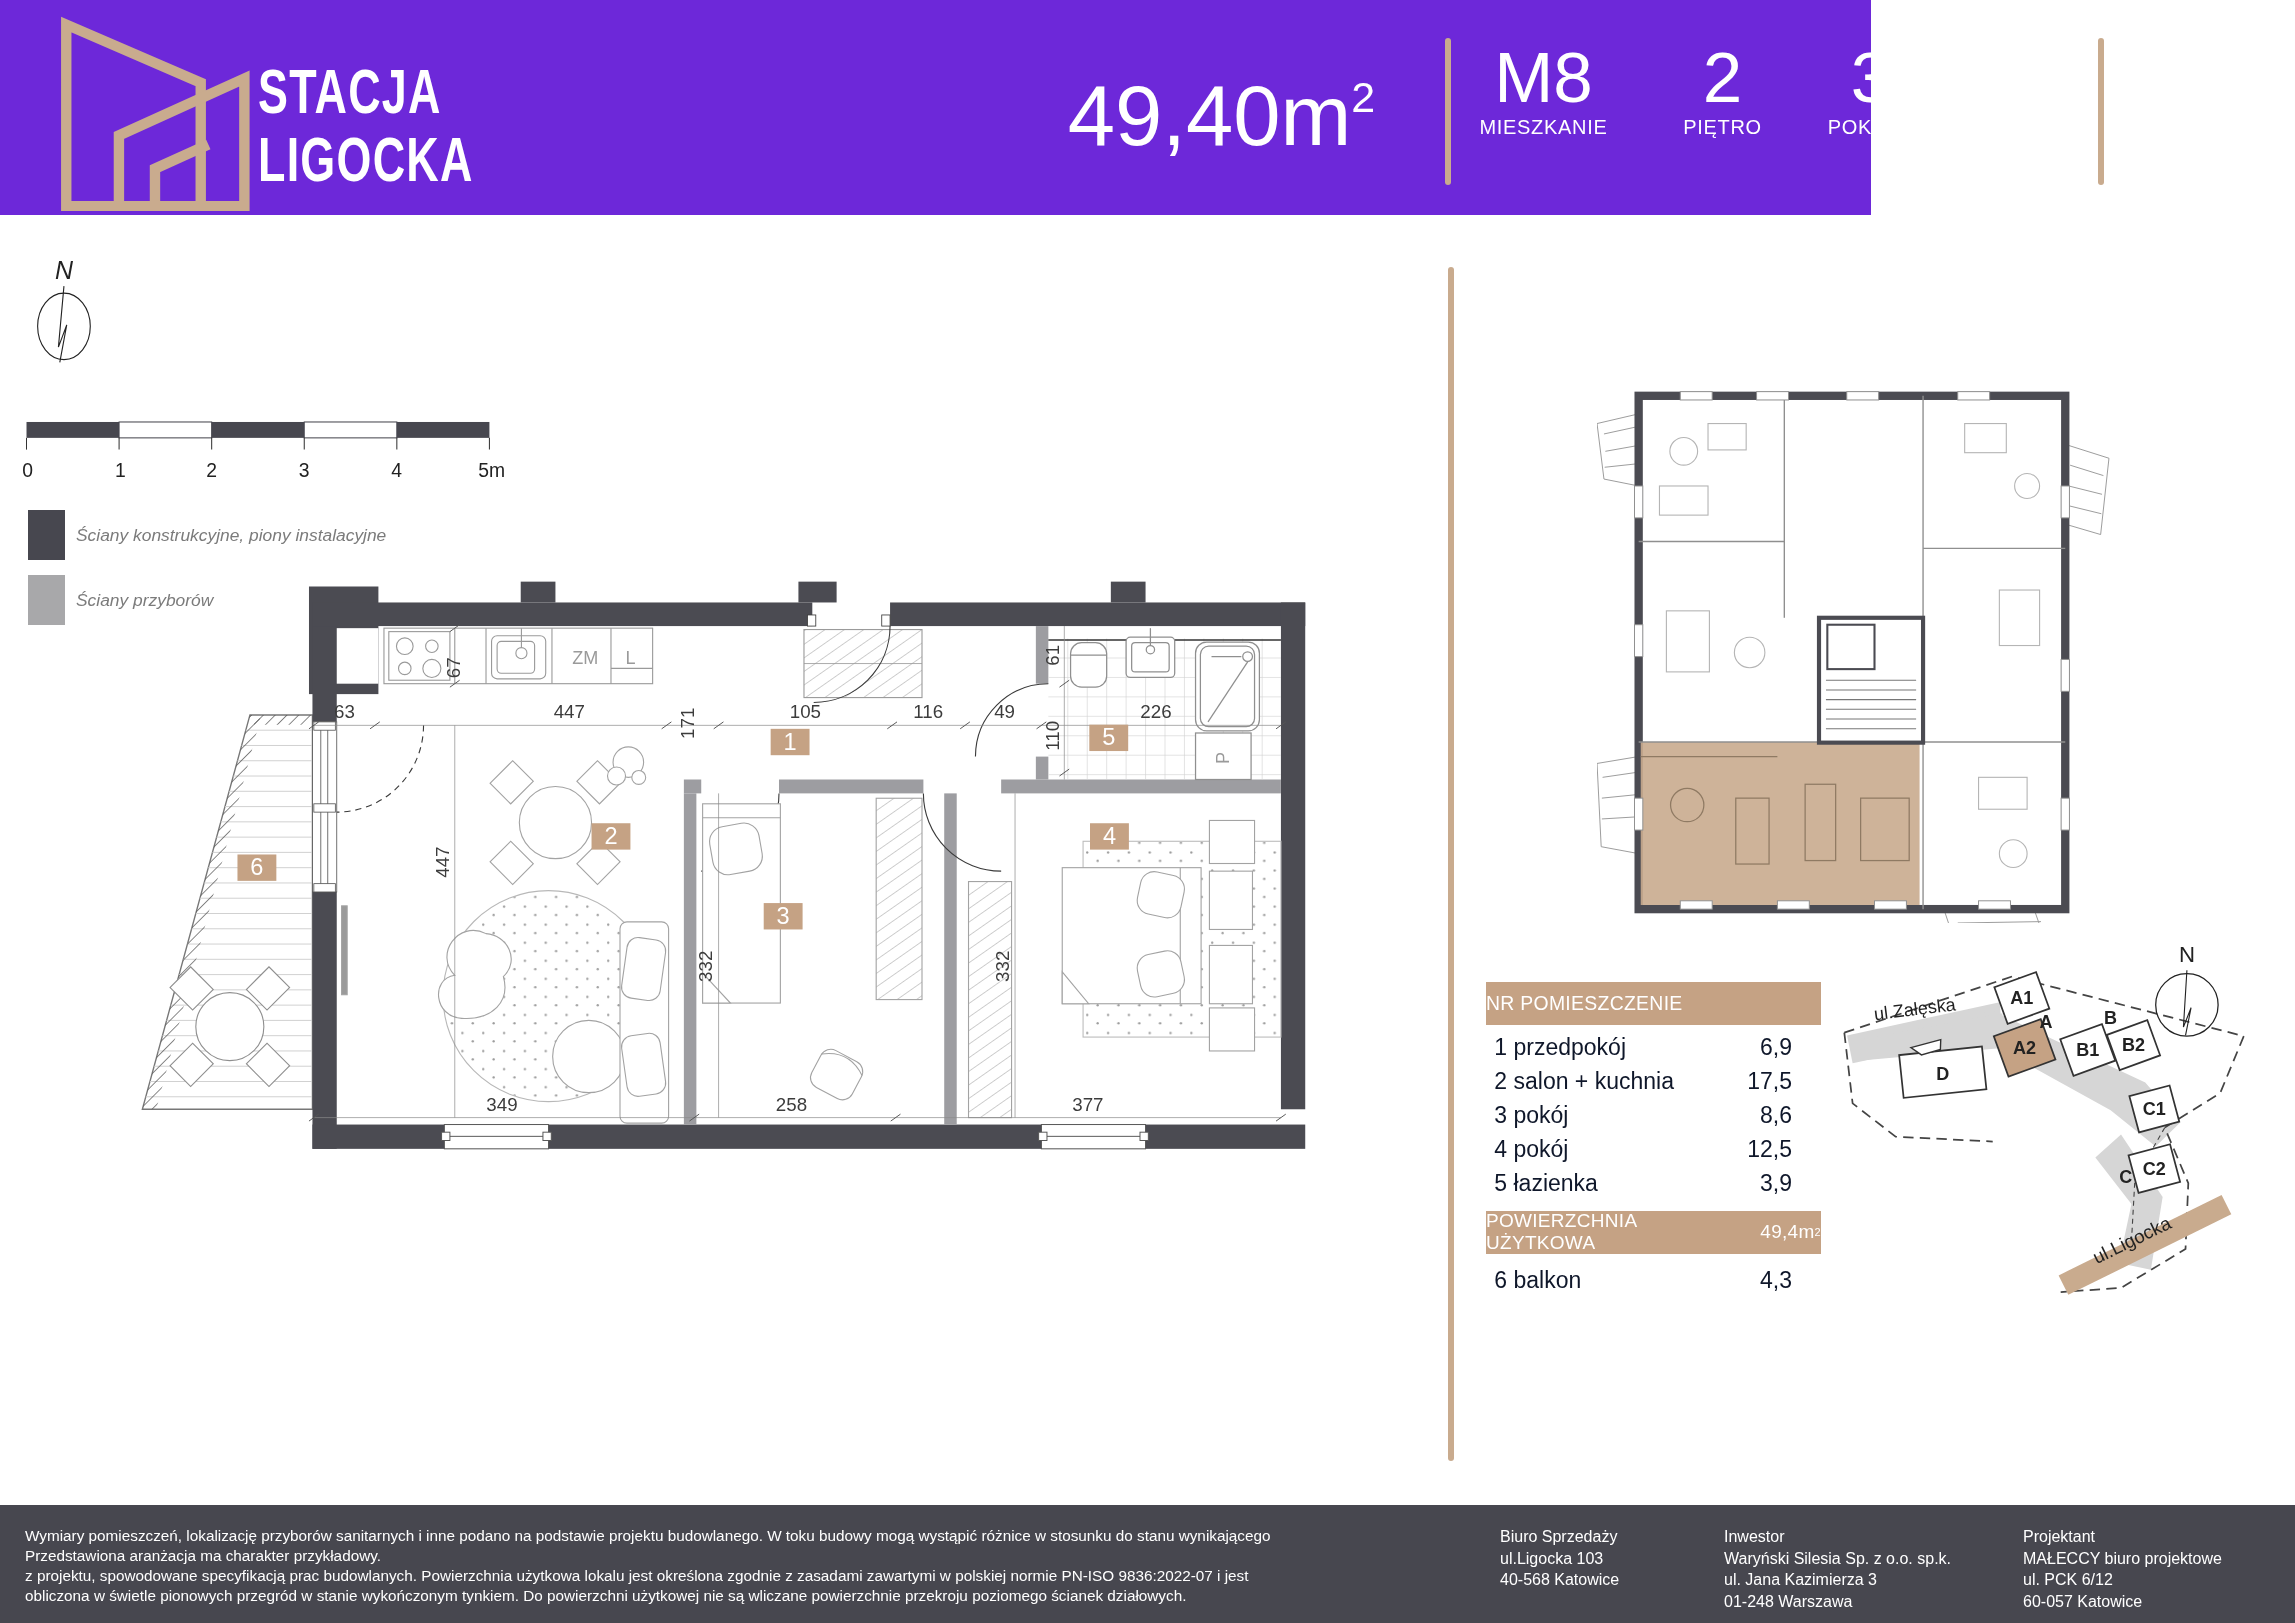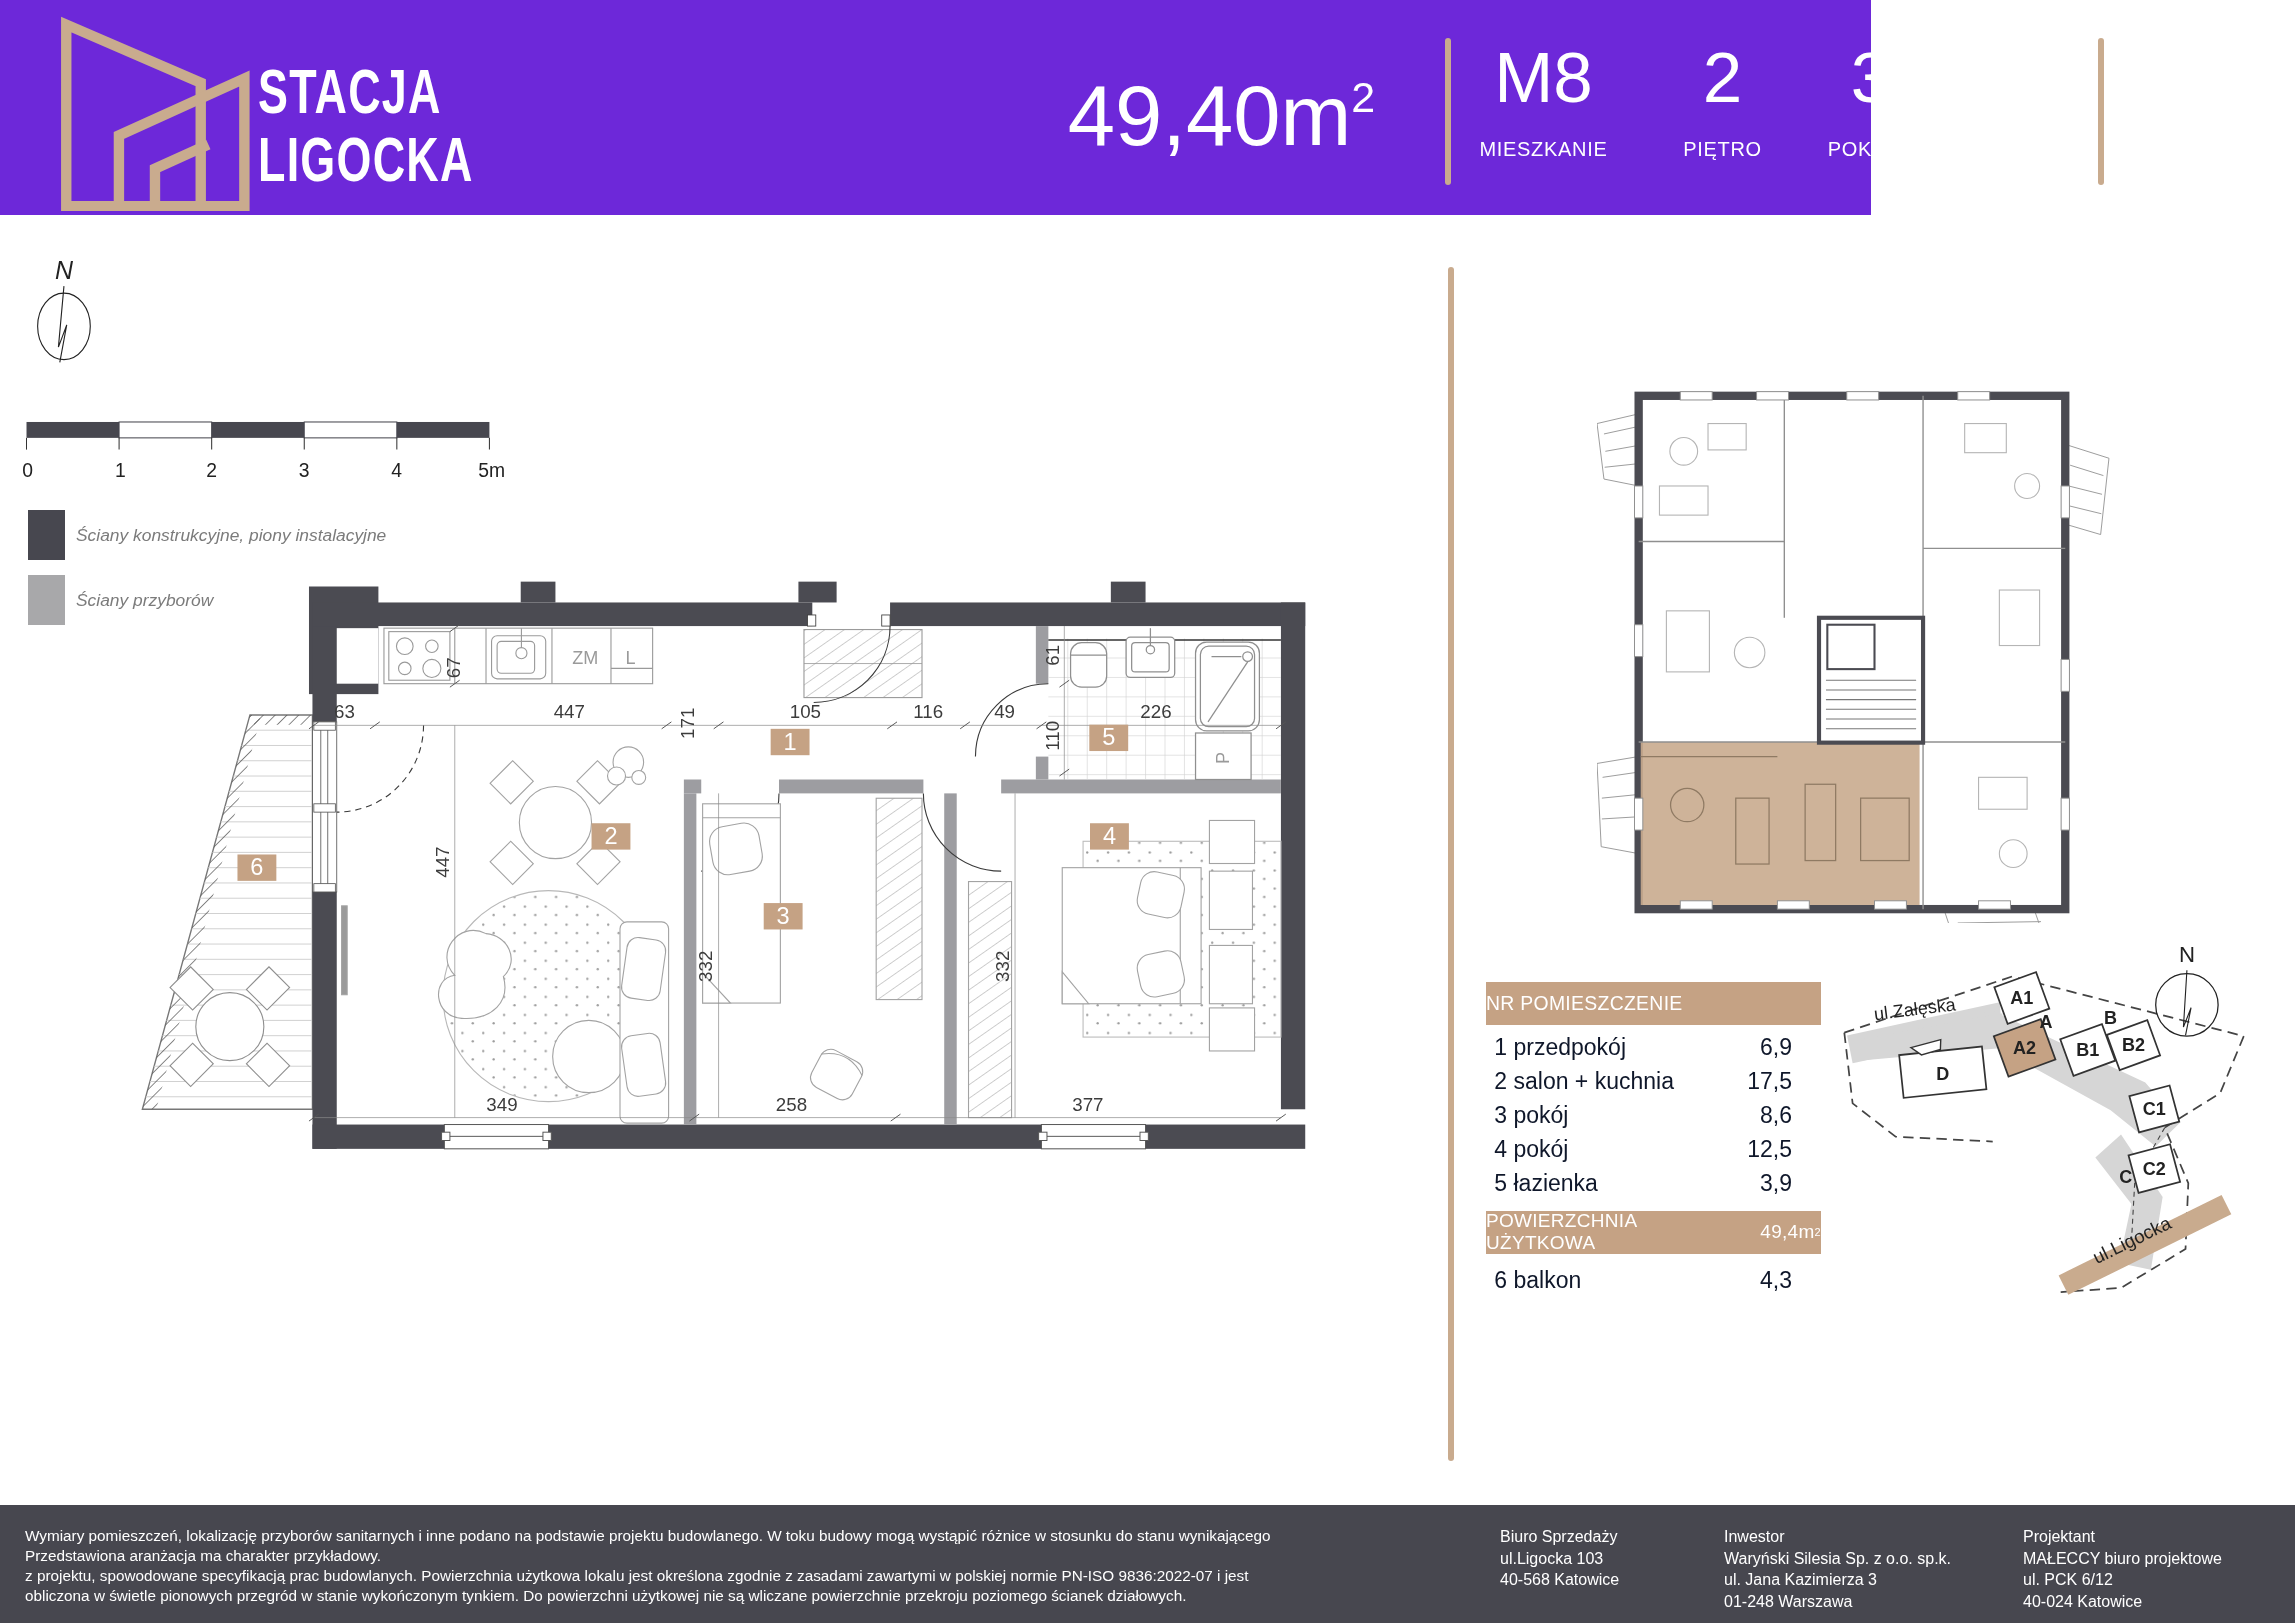--- a/index.html
+++ b/index.html
@@ -8,21 +8,21 @@
   .abs{position:absolute;}
   
   #topbar{position:absolute;left:0;top:0;width:1871px;height:215px;background:#6d28d9;}
   .brand{position:absolute;color:#ffffff;font-weight:700;letter-spacing:1.4px;
          transform:scale(.88,1.22);transform-origin:left top;font-size:51px;line-height:51px;}
   #hdr-title{position:absolute;left:1034px;top:43px;width:375px;text-align:center;
              color:#ffffff;font-size:85px;font-weight:400;margin-top:24px;}
   #hdr-title sup{font-size:43px;vertical-align:33px;}
   .stat{position:absolute;text-align:center;color:#ffffff;}
   .stat .v{font-size:71px;font-weight:400;line-height:76px;}
-  .stat .l{font-size:20px;letter-spacing:0.7px;margin-top:22px;}
+  .stat .l{font-size:20px;letter-spacing:0.7px;}
   .vsep{position:absolute;top:38px;width:6.2px;height:147px;background:#c9ab8e;border-radius:3.5px;}
   #hdr-balkon{position:absolute;left:2107px;top:93px;width:187px;color:#ffffff;
               font-size:29px;text-align:center;}
   
   .legend-row{position:absolute;left:28px;display:flex;align-items:center;}
   .legend-sq{width:37px;height:50px;margin-right:11px;flex:0 0 auto;}
   .legend-txt{font-size:17.4px;color:#7b7b7b;font-style:italic;}
   
   #roomtable{position:absolute;left:1486px;top:982px;width:335px;}
   .tan-bar{background:#c5a284;color:#ffffff;height:43px;display:flex;align-items:center;
@@ -595,18 +595,18 @@
     <div class="office" style="left:1724px">
       <div>Inwestor</div>
       <div>Waryński Silesia Sp. z o.o. sp.k.</div>
       <div>ul. Jana Kazimierza 3</div>
       <div>01-248 Warszawa</div>
     </div>
     <div class="office" style="left:2023px">
       <div>Projektant</div>
       <div>MAŁECCY biuro projektowe</div>
       <div>ul. PCK 6/12</div>
-      <div>40-024 Katowice</div>
+      <div>60-057 Katowice</div>
     </div>
   </div>
 
 </div>
 
 
 </body></html>

